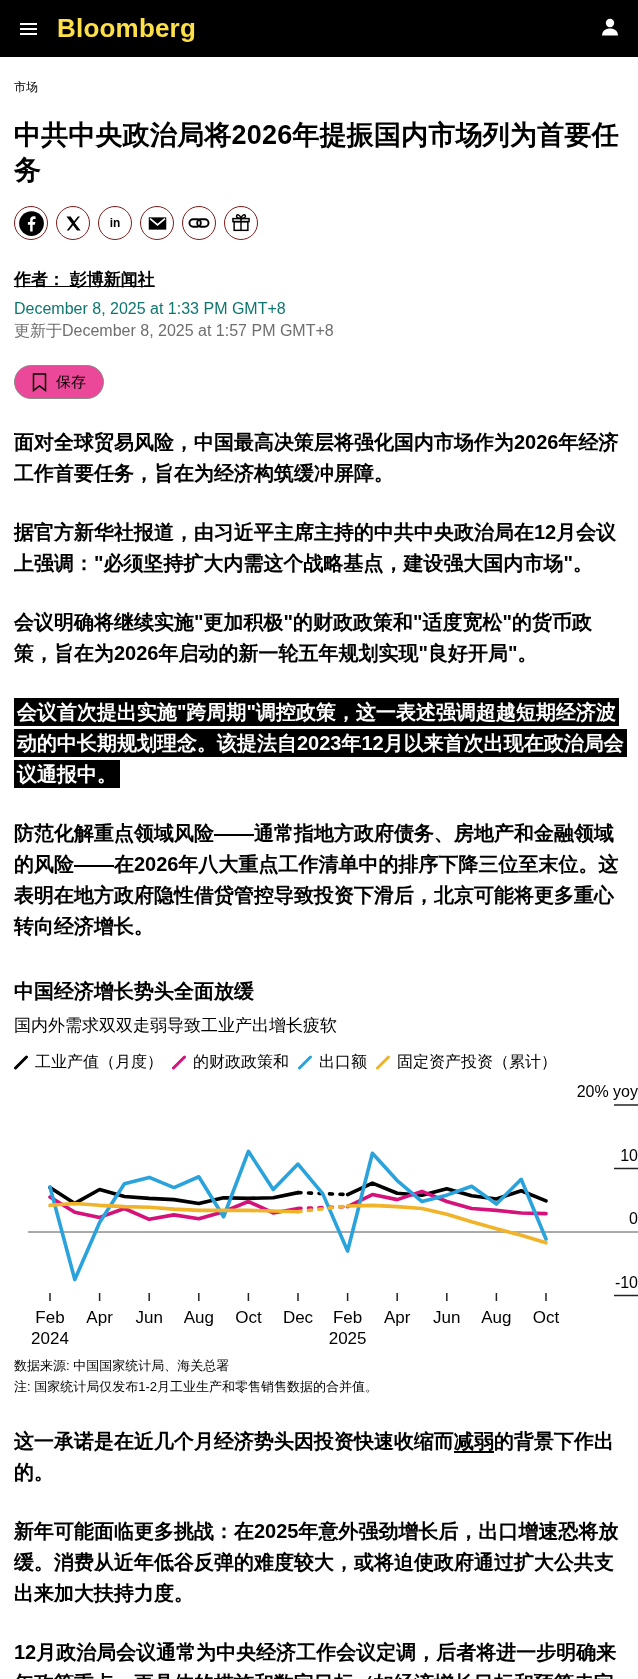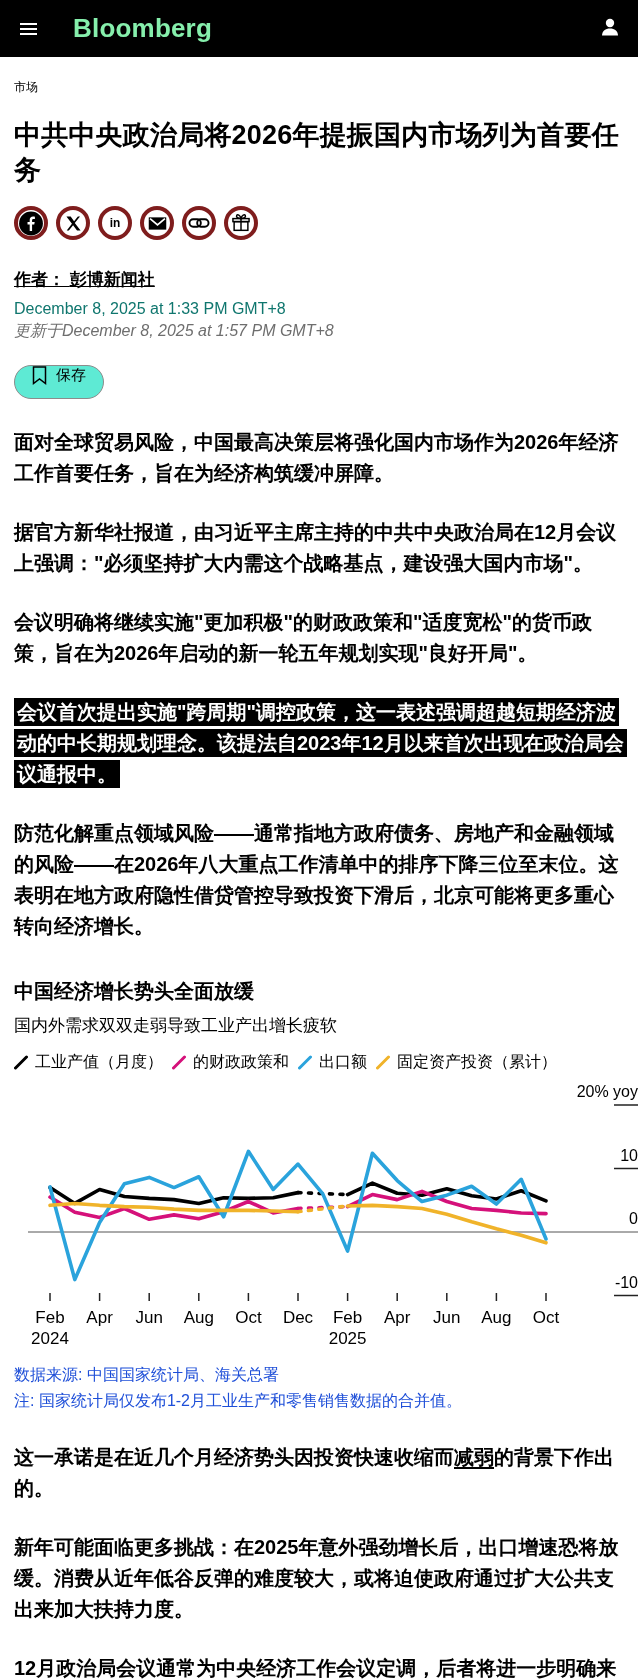--- a/index.html
+++ b/index.html
@@ -1,45 +1,45 @@
 <!DOCTYPE html>
 <html><head>
 <meta charset="utf-8">
 <style>
   html,body{margin:0;padding:0;background:#fff;}
   body{width:638px;font-family:"Liberation Sans","DejaVu Sans",sans-serif;color:#000;}
   
   .topbar{background:#000;height:57px;display:flex;align-items:center;padding:0 16px;box-sizing:border-box;}
   .menu-btn{background:none;border:none;padding:4px;cursor:pointer;display:flex;flex-direction:column;gap:3px;}
   .menu-btn span{display:block;width:17px;height:2px;background:#fff;}
-  .brand{color:#86efac;font-size:26px;font-weight:700;margin-left:32px;letter-spacing:.2px;}
+  .brand{color:#fde047;font-size:26px;font-weight:700;margin-left:16px;letter-spacing:.2px;}
   .topbar .spacer{flex:1;}
   .profile-btn{background:none;border:none;padding:0;cursor:pointer;}
   
   main{padding:0 14px 14px;}
   .category{margin-top:22px;font-size:12px;font-weight:400;}
   h1{margin:22px 0 0;font-size:27px;line-height:1.3;font-weight:700;letter-spacing:.2px;}
   .share-row{display:flex;gap:8px;margin-top:18px;}
-  .share-btn{width:34px;height:34px;border:4px solid #7f1d1d;border-radius:50%;background:#fff;display:flex;align-items:center;justify-content:center;padding:0;cursor:pointer;}
+  .share-btn{width:34px;height:34px;border:1px solid #7f1d1d;border-radius:50%;background:#fff;display:flex;align-items:center;justify-content:center;padding:0;cursor:pointer;}
   .byline{margin-top:28px;font-size:17px;font-weight:700;text-decoration:underline;}
   .pub{margin-top:7px;font-size:16px;color:#0f766e;line-height:1.35;}
-  .upd{font-size:16px;color:#6e6e6e;font-style:italic;line-height:1.35;}
-  .save-btn{margin-top:24px;display:inline-flex;gap:9px;border:1px solid #8c8c8c;border-radius:17px;background:#5eead4;height:34px;padding:0 17px;font-size:15px;cursor:pointer;font-family:inherit;}
+  .upd{font-size:16px;color:#6e6e6e;line-height:1.35;}
+  .save-btn{margin-top:24px;display:inline-flex;align-items:center;gap:9px;border:1px solid #8c8c8c;border-radius:17px;background:#ec4899;height:34px;padding:0 17px;font-size:15px;cursor:pointer;font-family:inherit;}
   .body-text p{font-size:20px;line-height:1.55;margin:28px 0;font-weight:bold;}
   .hl{background:#000;color:#fff;padding:3px 3px;-webkit-box-decoration-break:clone;box-decoration-break:clone;}
   .link-underline{color:#000;text-decoration:underline;text-underline-offset:3px;cursor:pointer;}
   
   .chart{margin-top:36px;}
   .chart-title{font-size:20px;font-weight:700;}
   .chart-sub{font-size:17px;margin-top:9px;}
   .legend{display:flex;gap:9px;margin-top:15px;font-size:16px;align-items:center;flex-wrap:wrap;}
   .legend-item{display:flex;align-items:center;gap:6px;}
   #trend-svg{display:block;margin-top:4px;}
   #trend-svg text{font-family:"Liberation Sans","DejaVu Sans",sans-serif;}
-  .chart-source{font-size:16px;color:#1d4ed8;margin-top:13px;line-height:1.6;}
+  .chart-source{font-size:13px;color:#000000;margin-top:7px;line-height:1.6;}
 </style>
 </head>
 <body>
 
 <header class="topbar">
   <button class="menu-btn">
     <span></span>
       <span></span>
       <span></span>
   </button>

